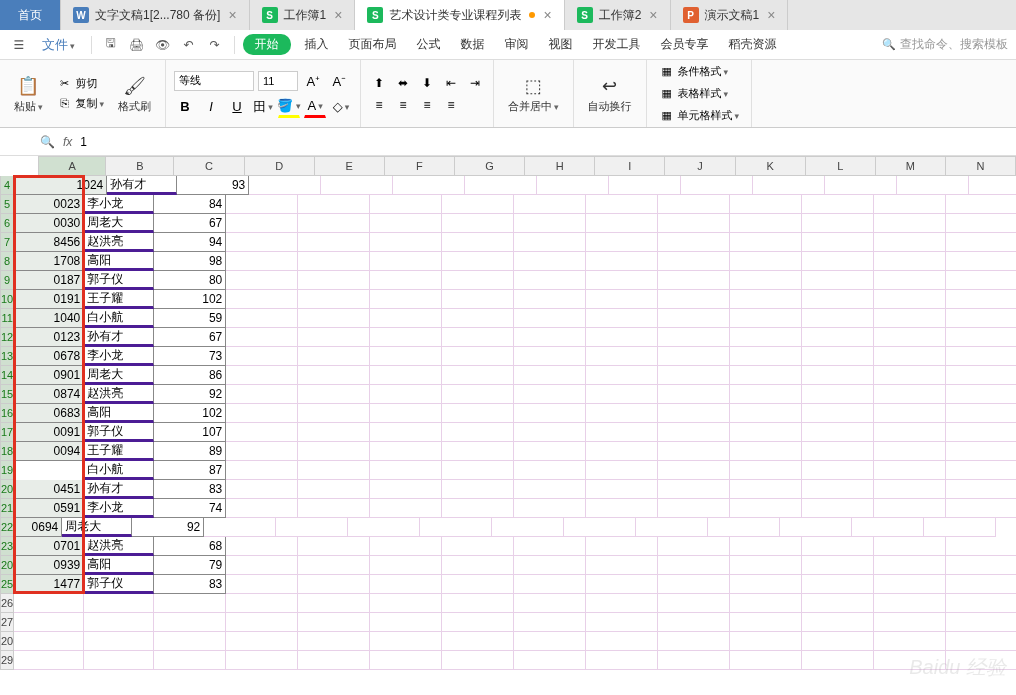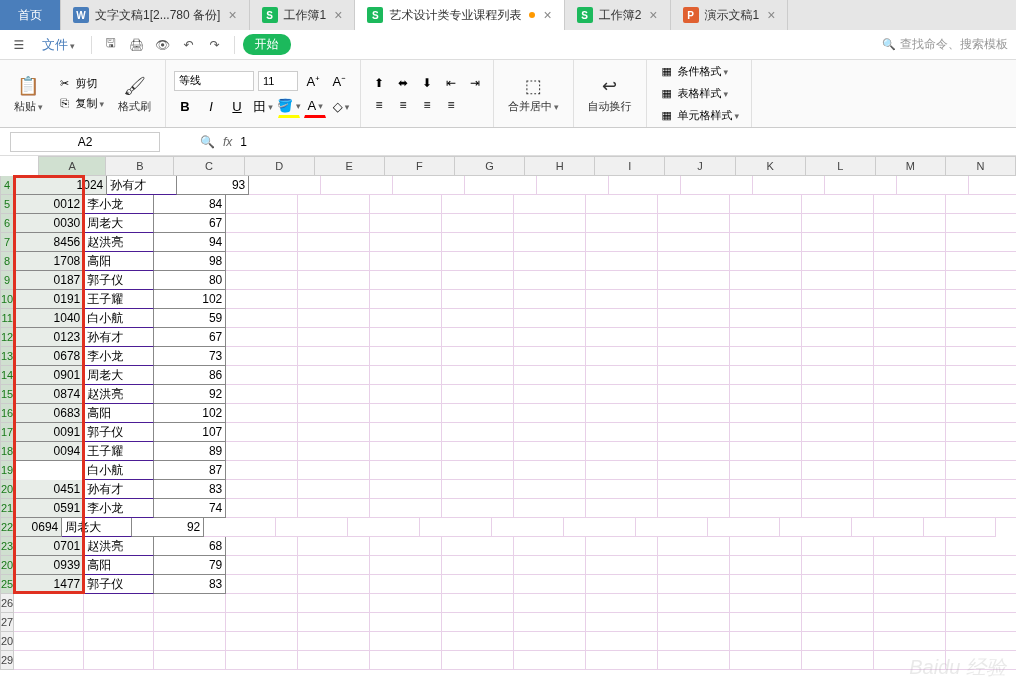--- a/index.html
+++ b/index.html
@@ -53,21 +53,21 @@
 .col-header:first-child { border-left: 1px solid #ccc; }
 .col-header.selected { background: #d0e0d0; }
 .grid-body { display: flex; }
 .row-headers { width: 38px; }
 .row-header { height: 19px; border: 1px solid #ccc; border-top: none; background: #f0f0f0; text-align: center; font-size: 11px; color: #444; display: flex; align-items: center; justify-content: center; }
 .row-header.selected { background: #d0e0d0; color: #1a7a1a; }
 .cells { position: relative; }
 .cell-row { display: flex; height: 19px; }
 .cell { border-right: 1px solid #e8d0e8; border-bottom: 1px solid #e8d0e8; font-size: 12px; padding: 0 3px; display: flex; align-items: center; overflow: hidden; white-space: nowrap; }
 .cell.col-a { border-right: 1px solid #888; border-bottom: 1px solid #888; justify-content: flex-end; background: #e8ede8; }
-.cell.col-b { border-right: 1px solid #888; border-bottom: 1px solid #4c1d95; }
+.cell.col-b { border-right: 1px solid #888; border-bottom: 3px solid #4c1d95; }
 .cell.col-c { border-right: 1px solid #888; border-bottom: 1px solid #888; justify-content: flex-end; }
 .cell.empty { }
 .selection-ring { position: absolute; border: 3px solid #e03020; pointer-events: none; left: -1px; top: -1px; width: 72px; height: 419px; }
 
 .watermark { position: absolute; right: 10px; bottom: 20px; opacity: 0.25; font-size: 20px; color: #aaa; font-style: italic; }
 </style>
 </head>
 <body>
 
 <div class="tab-bar">
@@ -106,20 +106,21 @@
   <span class="icon-btn">☰</span>
   <span class="file-btn dropdown-caret">文件</span>
   <span class="sep"></span>
   <span class="icon-btn">🖫</span>
   <span class="icon-btn">🖨</span>
   <span class="icon-btn">👁</span>
   <span class="icon-btn">↶</span>
   <span class="icon-btn">↷</span>
   <span class="sep"></span>
   <span class="start-btn">开始</span>
+  <span id="menu-items"><span class="menu-item">插入</span><span class="menu-item">页面布局</span><span class="menu-item">公式</span><span class="menu-item">数据</span><span class="menu-item">审阅</span><span class="menu-item">视图</span><span class="menu-item">开发工具</span><span class="menu-item">会员专享</span><span class="menu-item">稻壳资源</span></span>
   <span class="search">查找命令、搜索模板</span>
 </div>
 
 <div class="ribbon">
   <div class="ribbon-group">
     <div class="ribbon-row">
       <div class="ribbon-btn">
         <span class="big-icon">📋</span>
         <span class="dropdown-caret">粘贴</span>
       </div>
@@ -205,21 +206,20 @@
     <div class="ribbon-row">
         <span class="ribbon-small dropdown-caret">
           <span class="ico">▦</span>
           <span>单元格样式</span>
         </span>
       </div>
   </div>
 </div>
 
 <div class="formula-row">
-  <input class="name-box" value="A2" style="">
   <div class="fx-area">
     <span>🔍</span>
     <span class="fx">fx</span>
     <input class="formula-input" value="1" style="">
   </div>
 </div>
 
 <div class="grid-wrap">
   <div class="col-headers" id="col-headers">
       <div class="col-header selected" style="width: 70px;">A</div>
@@ -278,21 +278,21 @@
           <div class="cell empty" style="width: 72px;"></div>
           <div class="cell empty" style="width: 72px;"></div>
           <div class="cell empty" style="width: 72px;"></div>
           <div class="cell empty" style="width: 72px;"></div>
           <div class="cell empty" style="width: 72px;"></div>
           <div class="cell empty" style="width: 72px;"></div>
           <div class="cell empty" style="width: 72px;"></div>
           <div class="cell empty" style="width: 72px;"></div>
         </div>
         <div class="cell-row">
-          <div class="cell col-a" style="width: 70px;">0012</div>
+          <div class="cell col-a" style="width: 70px;">0023</div>
           <div class="cell col-b" style="width: 70px;">李小龙</div>
           <div class="cell col-c" style="width: 72px;">84</div>
           <div class="cell empty" style="width: 72px;"></div>
           <div class="cell empty" style="width: 72px;"></div>
           <div class="cell empty" style="width: 72px;"></div>
           <div class="cell empty" style="width: 72px;"></div>
           <div class="cell empty" style="width: 72px;"></div>
           <div class="cell empty" style="width: 72px;"></div>
           <div class="cell empty" style="width: 72px;"></div>
           <div class="cell empty" style="width: 72px;"></div>

